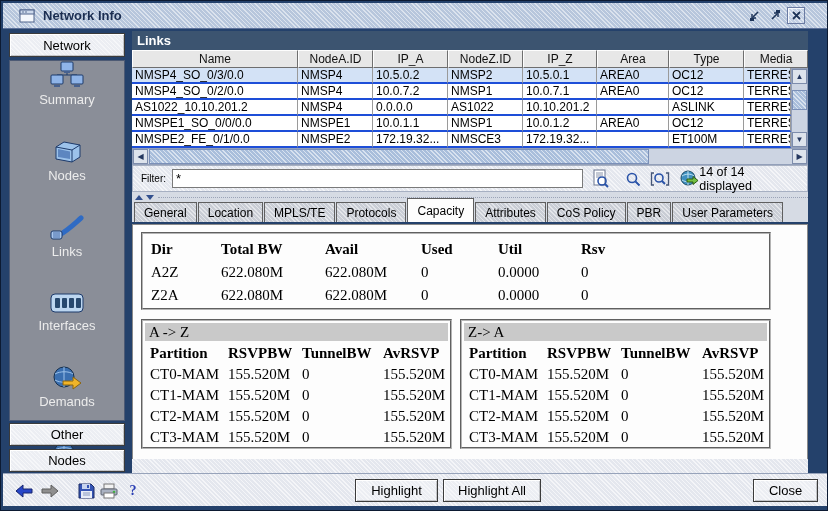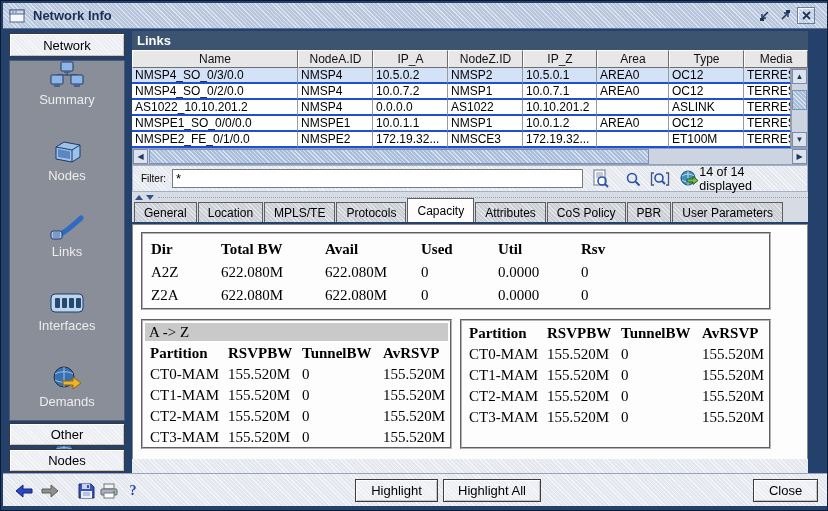--- a/index.html
+++ b/index.html
@@ -6,21 +6,21 @@
   html,body { width:828px; height:511px; }
   body { font-family:"Liberation Sans","DejaVu Sans",sans-serif; background:#8d99ad; position:relative; }
   #window { position:absolute; left:0; top:0; width:828px; height:511px;
             background:#24416b; border:1px solid #0c1a32; overflow:hidden; }
   .stripes { background-image:repeating-linear-gradient(45deg, rgba(255,255,255,.5) 0 1px, rgba(255,255,255,0) 1px 3px); }
   .stripes-lt { background-color:#e4e7ee; background-image:repeating-linear-gradient(45deg, rgba(255,255,255,.6) 0 1px, rgba(255,255,255,0) 1px 3px); }
 
   
   #titlebar { position:absolute; left:2px; top:2px; width:824px; height:26px;
               background-color:#b7c6dc; border-bottom:1px solid #5d719a;
-              display:flex; align-items:center; padding:0 6px; }
+              display:flex; align-items:center; padding:0 16px; }
   #titlebar .title { font-size:13px; font-weight:bold; color:#1b2d50; margin-left:8px; }
   .win-btn { width:18px; height:17px; display:flex; align-items:center; justify-content:center; margin-left:3px; }
   .win-btn.boxed { border:1px solid #6b7ba2; background-color:#c3d0e4; box-shadow:inset 1px 1px 0 rgba(255,255,255,.8); }
   #win-controls { margin-left:auto; display:flex; align-items:center; margin-right:6px; }
 
   
   .btn3d { background-color:#eceef3; border:1px solid #3b3b3b;
            box-shadow:inset 1px 1px 0 #ffffff, inset -1px -1px 0 rgba(0,0,0,.18);
            font-size:13px; color:#000; display:flex; align-items:center; justify-content:center; }
   #network-btn { position:absolute; left:8px; top:32px; width:116px; height:24px; }
@@ -397,20 +397,21 @@
       </div>
       <div class="prow">
         <span class="p0">CT3-MAM</span>
         <span class="p1">155.520M</span>
         <span class="p2">0</span>
         <span class="p3">155.520M</span>
       </div>
     </div>
 
     <div id="part-z" class="etched part-box serif">
+      <div class="part-title">Z-&gt; A</div>
       <div class="prow hd">
         <span class="p0">Partition</span>
         <span class="p1">RSVPBW</span>
         <span class="p2">TunnelBW</span>
         <span class="p3">AvRSVP</span>
       </div>
       <div class="prow">
         <span class="p0">CT0-MAM</span>
         <span class="p1">155.520M</span>
         <span class="p2">0</span>

